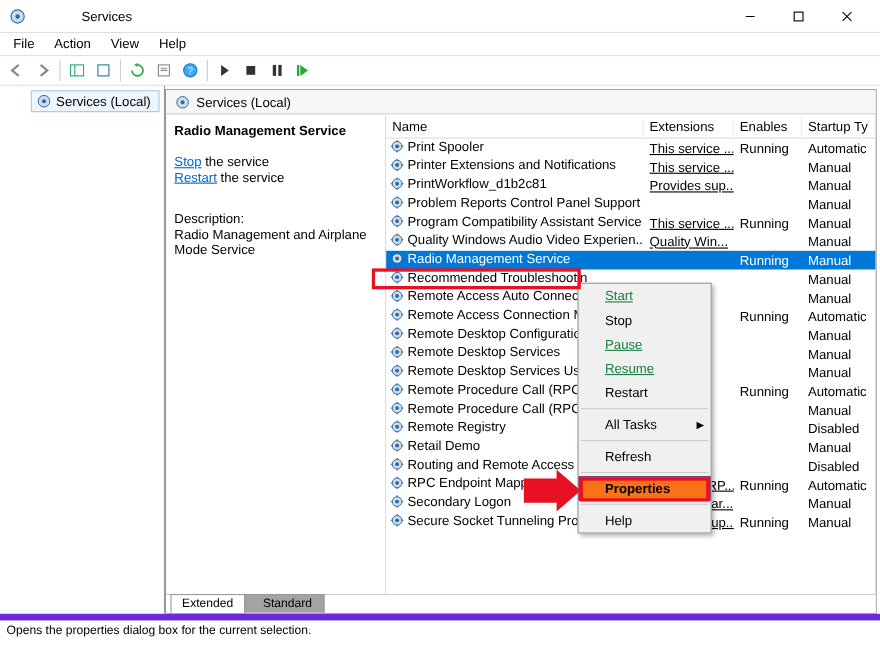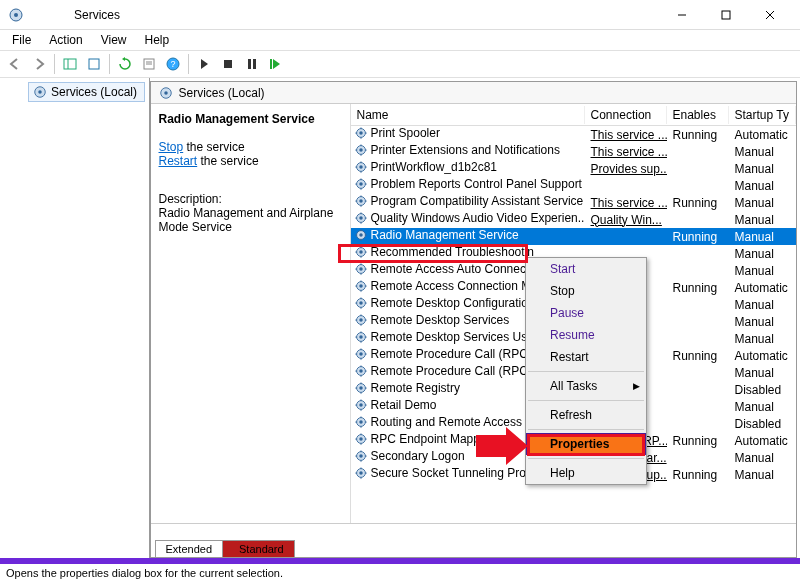--- a/index.html
+++ b/index.html
@@ -34,27 +34,27 @@
 .ch-status { width: 62px; }
 .ch-startup { flex: 1; }
 .rows { }
 .row { display: flex; height: 17px; align-items: center; white-space: nowrap; }
 .row.selected { background: #0078d7; color: #fff; }
 .row .c-name { width: 234px; display: flex; align-items: flex-start; gap: 3px; padding-left: 3px; overflow: hidden; }
 .row .c-desc { width: 82px; padding-left: 6px; overflow: hidden; text-decoration: underline; }
 .row .c-status { width: 62px; padding-left: 6px; }
 .row .c-startup { flex: 1; padding-left: 6px; }
 .gear { width: 14px; height: 14px; flex-shrink: 0; }
-.tabs { height: 34px; display: flex; align-items: flex-end; padding-left: 4px; border-top: 1px solid #ccc; background: #fff; }
+.tabs { height: 17px; display: flex; align-items: flex-end; padding-left: 4px; border-top: 1px solid #ccc; background: #fff; }
 .tab { padding: 2px 10px; border: 1px solid #999; border-bottom: none; background: #fff; font-size: 11px; margin-right: -1px; position: relative; }
-.tab.inactive { background: #b91c1c; padding-left: 16px; }
+.tab.inactive { background: #a3a3a3; padding-left: 16px; }
 .statusbar { height: 22px; border-top: 6px solid #6d28d9; padding: 3px 6px; font-size: 11px; }
 .ctxmenu { position: absolute; left: 525px; top: 257px; width: 122px; background: #f0f0f0; border: 1px solid #999; box-shadow: 2px 2px 4px rgba(0,0,0,0.3); z-index: 10; }
 .ctxmenu .mi { padding: 4px 20px 4px 24px; font-size: 12px; position: relative; }
-.ctxmenu .mi.disabled { color: #4c1d95; }
+.ctxmenu .mi.disabled { color: #15803d; text-decoration: underline; }
 .ctxmenu .mi.highlighted { background: #f97316; border: 1px solid #4c1d95; padding: 3px 19px 3px 23px; }
 .ctxmenu .msep { height: 1px; background: #ccc; margin: 3px 2px; }
 .ctxmenu .mi .arrow { position: absolute; right: 6px; top: 6px; font-size: 9px; }
 .redbox { position: absolute; border: 3px solid #e81123; pointer-events: none; z-index: 20; }
 .redarrow { position: absolute; left: 476px; top: 427px; width: 52px; height: 38px; z-index: 15; }
 .redarrow svg { width: 100%; height: 100%; }
 </style>
 </head>
 <body>
 
@@ -191,21 +191,21 @@
         </div>
         <div class="desc">
           <div>Description:</div>
           <div>Radio Management and Airplane Mode Service</div>
         </div>
       </div>
 
       <div class="listcol">
         <div class="colheads">
           <div class="ch-name">Name</div>
-          <div class="ch-desc">Connection</div>
+          <div class="ch-desc">Extensions</div>
           <div class="ch-status">Enables</div>
           <div class="ch-startup">Startup Ty</div>
         </div>
         <div class="rows" id="rows">
             <div class="row">
               <div class="c-name">
                 <span><svg class="gear" viewBox="0 0 16 16">
                     <circle cx="8" cy="8" r="5" fill="#cde" stroke="#369"></circle>
                     <path d="M8 1 L9 3 L7 3 Z M8 15 L9 13 L7 13 Z M1 8 L3 9 L3 7 Z M15 8 L13 9 L13 7 Z" fill="#369"></path>
                     <circle cx="8" cy="8" r="2" fill="#369"></circle>

